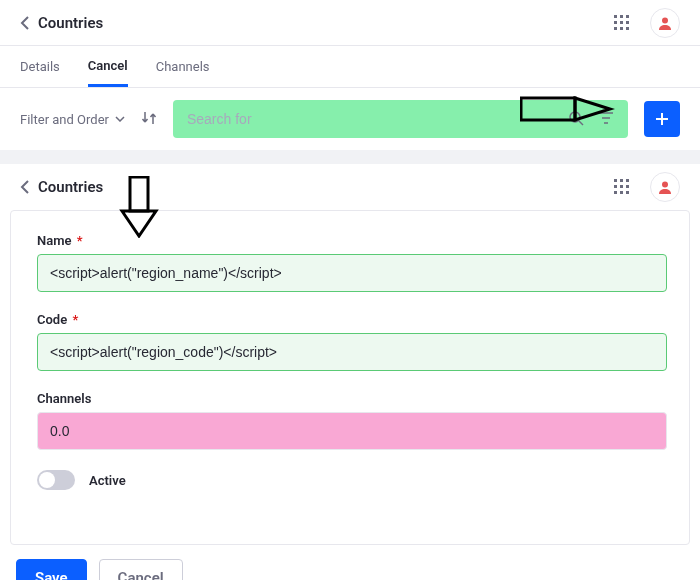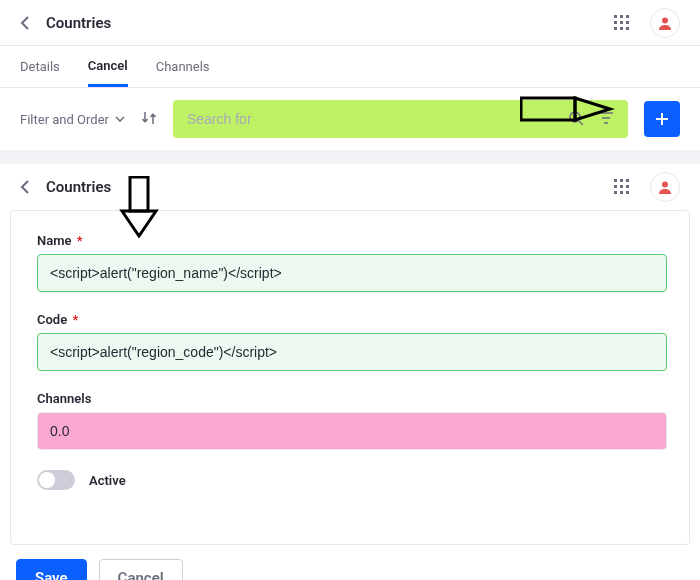--- a/index.html
+++ b/index.html
@@ -14,21 +14,21 @@
   }
   
   .top-header {
     height: 46px;
     display: flex;
     align-items: center;
     padding: 0 20px;
     border-bottom: 1px solid #e7e7ed;
   }
   .back-chevron { width: 18px; display:flex; align-items:center; cursor:pointer; color:#6b6c7e;}
-  .top-title { font-weight: 600; font-size: 15px; margin-left: 8px; }
+  .top-title { font-weight: 600; font-size: 15px; }
   .spacer { flex: 1; }
   .icon-grid { width: 16px; height: 16px; margin-right: 20px; cursor:pointer; color:#6b6c7e;}
   .avatar {
     width: 30px; height: 30px; border-radius: 50%;
     border: 1px solid #e7e7ed; display:flex; align-items:center; justify-content:center;
     cursor:pointer; color:#e55353;
   }
   
   .tabs {
     display: flex; gap: 28px; padding: 0 20px;
@@ -38,21 +38,21 @@
   .tab { color:#6b6c7e; font-size: 13px; cursor:pointer; height:100%; display:flex; align-items:center; }
   .tab.active { color:#272833; font-weight:600; border-bottom: 3px solid #0b5fff; }
   
   .filter-row {
     display:flex; align-items:center; gap:16px;
     padding: 12px 20px;
   }
   .filter-order { color:#6b6c7e; font-size:13px; display:flex; align-items:center; gap:6px; cursor:pointer;}
   .sort-icon { color:#6b6c7e; cursor:pointer; }
   .search-box {
-    flex:1; height:38px; background:#bef264; border-radius:4px;
+    flex:1; height:38px; background:#86efac; border-radius:4px;
     display:flex; align-items:center; padding:10px 14px; color:#6b6c7e;
     position:relative;
   }
   .search-input {
     border:none; background:transparent; width:100%; font-size:14px; color:#6b6c7e; outline:none;
   }
   .search-input::placeholder { color:#a7a9bc; }
   .search-right-icons { position:absolute; right:14px; display:flex; gap:14px; align-items:center; color:#6b6c7e;}
   .add-btn {
     width:36px; height:36px; background:#0b5fff; border-radius:4px;

